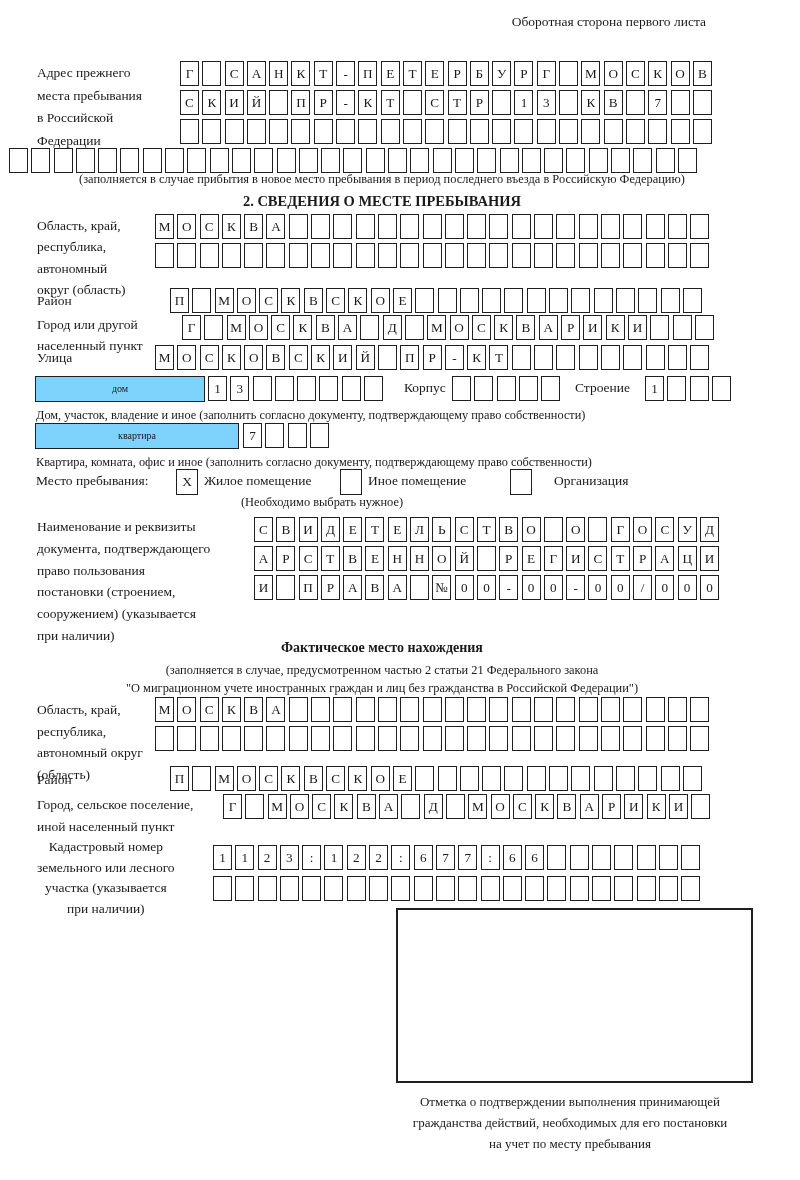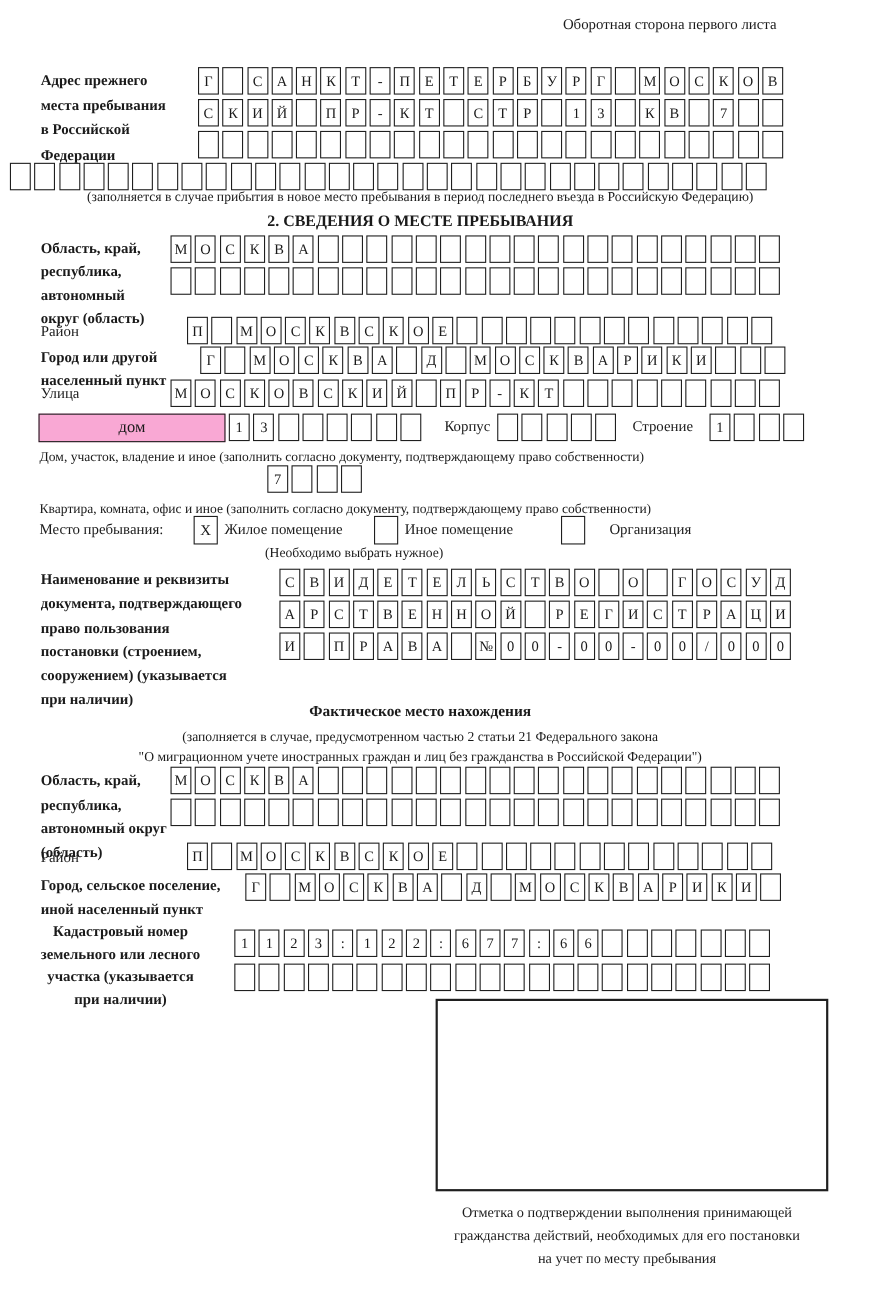--- a/index.html
+++ b/index.html
@@ -2,35 +2,35 @@
 <html><head>
 <meta charset="utf-8">
 <style>
   html,body{margin:0;padding:0;background:#ffffff;}
   .sheet{
     position:relative;width:764px;height:1180px;background:#ffffff;
     font-family:"Liberation Serif","DejaVu Serif",serif;color:#1a1a1a;
     overflow:hidden;
   }
   .abs{position:absolute;}
-  .label{font-size:13.5px;line-height:22.5px;font-weight:bold;}
+  .label{font-size:13.5px;line-height:22.5px;}
   .label div{white-space:nowrap;}
   .inline-label{font-size:13.5px;white-space:nowrap;}
   .caption{font-size:12.3px;white-space:nowrap;}
   .note-center{left:0;right:0;text-align:center;font-size:12.4px;}
   .title{left:0;right:0;text-align:center;font-weight:bold;font-size:14.5px;}
   .cellrow{white-space:nowrap;}
   .cell{
     display:inline-block;width:17px;height:23px;border:1.7px solid #1f1f1f;
     margin-right:3.3px;text-align:center;line-height:23px;font-size:13.2px;
     vertical-align:top;background:#fff;
   }
   .field-box{
     display:inline-block;height:24px;border:1.7px solid #1f1f1f;
-    text-align:center;line-height:24px;font-size:15px;vertical-align:top;background:#f9a8d4;
+    text-align:center;line-height:24px;font-size:10px;vertical-align:top;background:#7dd3fc;
   }
   .checkbox{
     display:inline-block;width:20px;height:24px;border:1.7px solid #1f1f1f;
     text-align:center;line-height:24px;font-size:13.5px;vertical-align:top;background:#fff;
   }
   .bigbox{border:2px solid #1f1f1f;background:#fff;}
   .stamp-caption{font-size:13px;line-height:21px;text-align:center;}
 </style>
 </head>
 <body>
@@ -75,20 +75,21 @@
   <div class="abs cellrow" style="left:155px;top:345px;"><span class="cell">М</span><span class="cell">О</span><span class="cell">С</span><span class="cell">К</span><span class="cell">О</span><span class="cell">В</span><span class="cell">С</span><span class="cell">К</span><span class="cell">И</span><span class="cell">Й</span><span class="cell"></span><span class="cell">П</span><span class="cell">Р</span><span class="cell">-</span><span class="cell">К</span><span class="cell">Т</span><span class="cell"></span><span class="cell"></span><span class="cell"></span><span class="cell"></span><span class="cell"></span><span class="cell"></span><span class="cell"></span><span class="cell"></span><span class="cell"></span></div>
 
   <div class="abs field-box" style="left:35px;top:376px;width:168px;">дом</div>
   <div class="abs cellrow" style="left:208px;top:376px;"><span class="cell">1</span><span class="cell">3</span><span class="cell"></span><span class="cell"></span><span class="cell"></span><span class="cell"></span><span class="cell"></span><span class="cell"></span></div>
   <div class="abs inline-label" style="left:404px;top:380px;">Корпус</div>
   <div class="abs cellrow" style="left:452px;top:376px;"><span class="cell"></span><span class="cell"></span><span class="cell"></span><span class="cell"></span><span class="cell"></span></div>
   <div class="abs inline-label" style="left:575px;top:380px;">Строение</div>
   <div class="abs cellrow" style="left:645px;top:376px;"><span class="cell">1</span><span class="cell"></span><span class="cell"></span><span class="cell"></span></div>
   <div class="abs caption" style="left:36px;top:408px;">Дом, участок, владение и иное (заполнить согласно документу, подтверждающему право собственности)</div>
 
+  <div class="abs field-box" style="left:35px;top:423px;width:202px;">квартира</div>
   <div class="abs cellrow" style="left:243px;top:423px;"><span class="cell">7</span><span class="cell"></span><span class="cell"></span><span class="cell"></span></div>
   <div class="abs caption" style="left:36px;top:455px;">Квартира, комната, офис и иное (заполнить согласно документу, подтверждающему право собственности)</div>
 
   <div class="abs inline-label" style="left:36px;top:473px;">Место пребывания:</div>
   <span class="abs checkbox" style="left:176px;top:469px;">X</span>
   <div class="abs inline-label" style="left:204px;top:473px;">Жилое помещение</div>
   <span class="abs checkbox" style="left:340px;top:469px;"></span>
   <div class="abs inline-label" style="left:368px;top:473px;">Иное помещение</div>
   <span class="abs checkbox" style="left:510px;top:469px;"></span>
   <div class="abs inline-label" style="left:554px;top:473px;">Организация</div>

